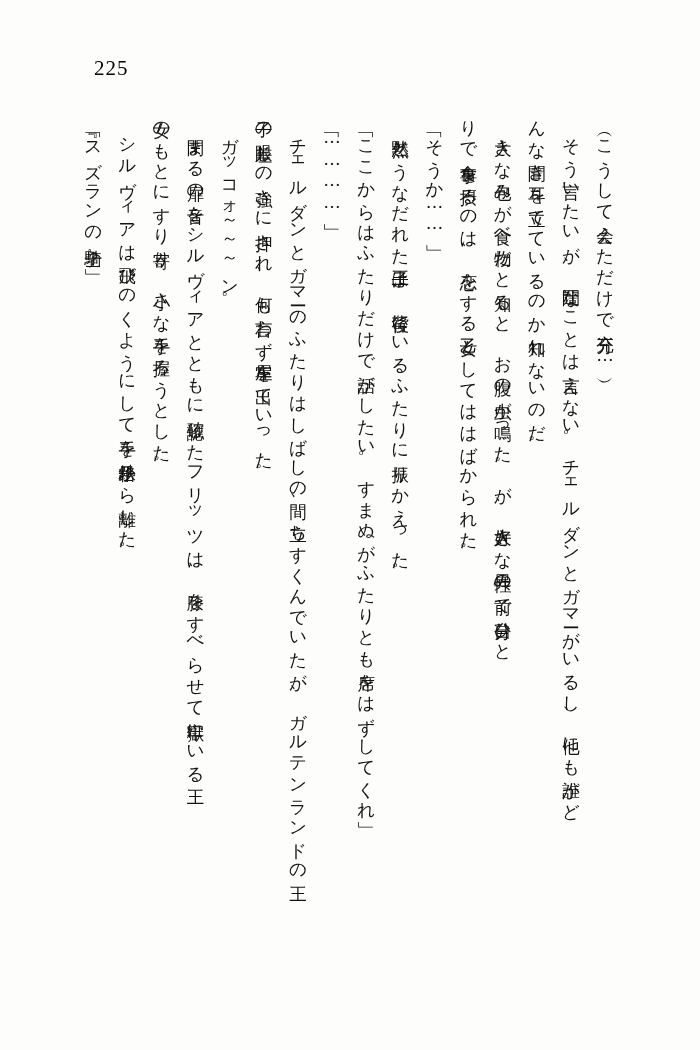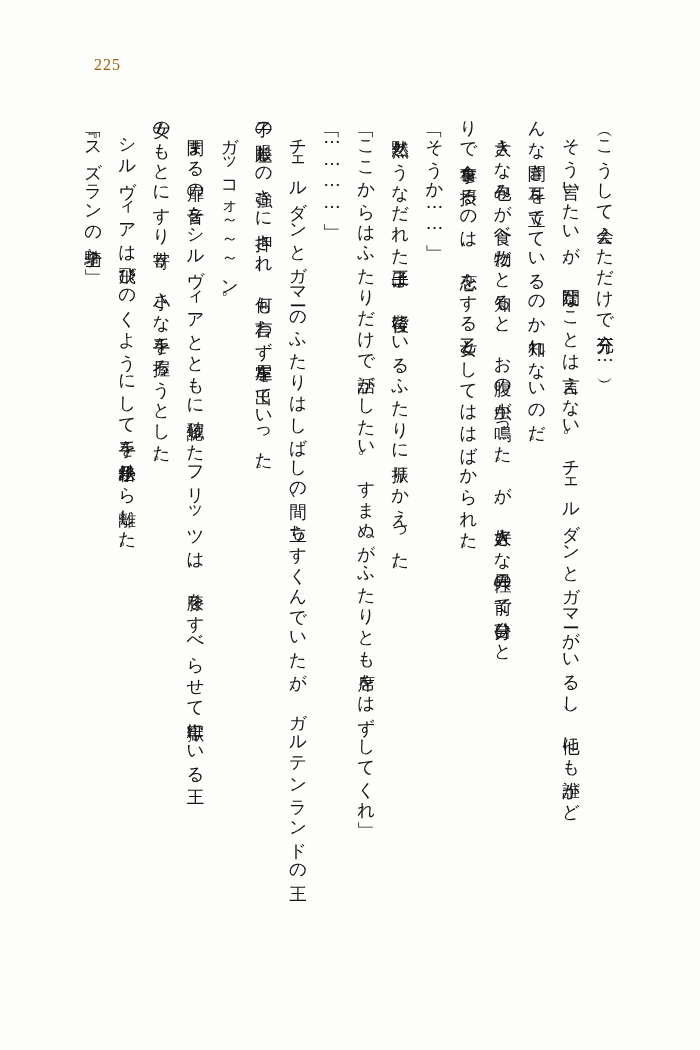--- a/index.html
+++ b/index.html
@@ -22,23 +22,23 @@
     width: 700px;
     height: 1050px;
     background: #fdfdfb;
   }
 
   
   .page-number {
     position: absolute;
     top: 56px;
     left: 94px;
-    font-size: 16px;
+    font-size: 21px;
     letter-spacing: 1px;
-    color: #a16207;
+    color: #000000;
     font-family: "Liberation Serif", "DejaVu Serif", serif;
   }
 
   
   .text-block {
     position: absolute;
     top: 108px;
     right: 78px;
     height: 845px;
     width: 560px;

